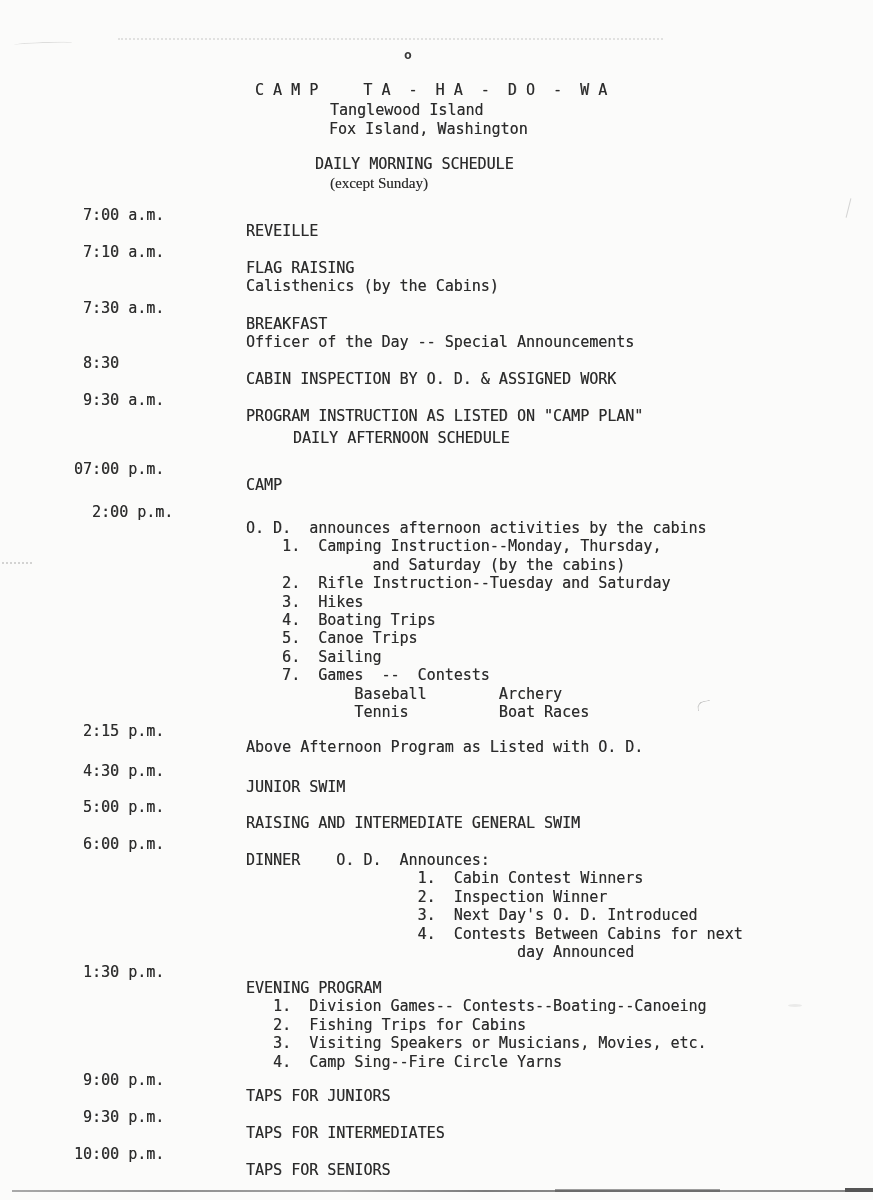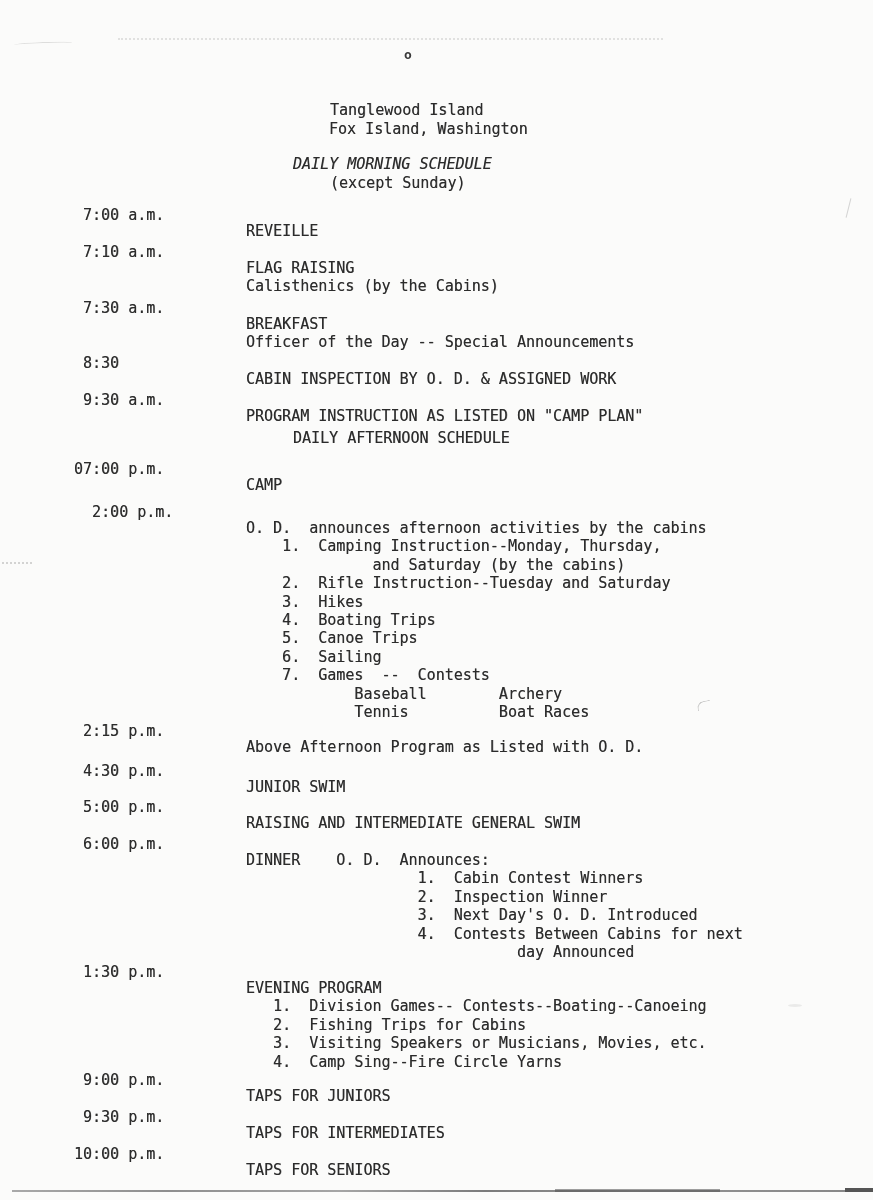--- a/index.html
+++ b/index.html
@@ -50,25 +50,26 @@
   <div class="art art-leftmark"></div>
   <div class="art art-rightline"></div>
   <div class="art art-squiggle"></div>
   <div class="art art-rightsmudge"></div>
   <div class="art art-bottomline"></div>
   <div class="art art-bottomdark"></div>
   <div class="art art-bottomcap"></div>
 
   <div class="corner-mark">o</div>
 
+  <div class="txt" style="left:255px; top:81px;">C A M P     T A  -  H A  -  D O  -  W A</div>
   <div class="txt" style="left:330px; top:101px;">Tanglewood Island</div>
   <div class="txt" style="left:305px; top:120px;margin-left:24px;">Fox Island, Washington</div>
 
-  <div class="txt" style="left:293px; top:155px;font-style:italic;">DAILY MORNING SCHEDULE</div>
-  <div class="txt" style="left:330px; top:174px;">(except Sunday)</div>
+  <div class="txt" style="left:315px; top:155px;">DAILY MORNING SCHEDULE</div>
+  <div class="txt" style="left:330px; top:174px;font-family:Liberation Serif, serif;">(except Sunday)</div>
 
   <div class="row" style="top:206px;">
     <span class="time"> 7:00 a.m.</span>
     <div class="desc">REVEILLE</div>
   </div>
   <div class="row" style="top:243px;">
     <span class="time"> 7:10 a.m.</span>
     <div class="desc">FLAG RAISING
 Calisthenics (by the Cabins)</div>
   </div>

